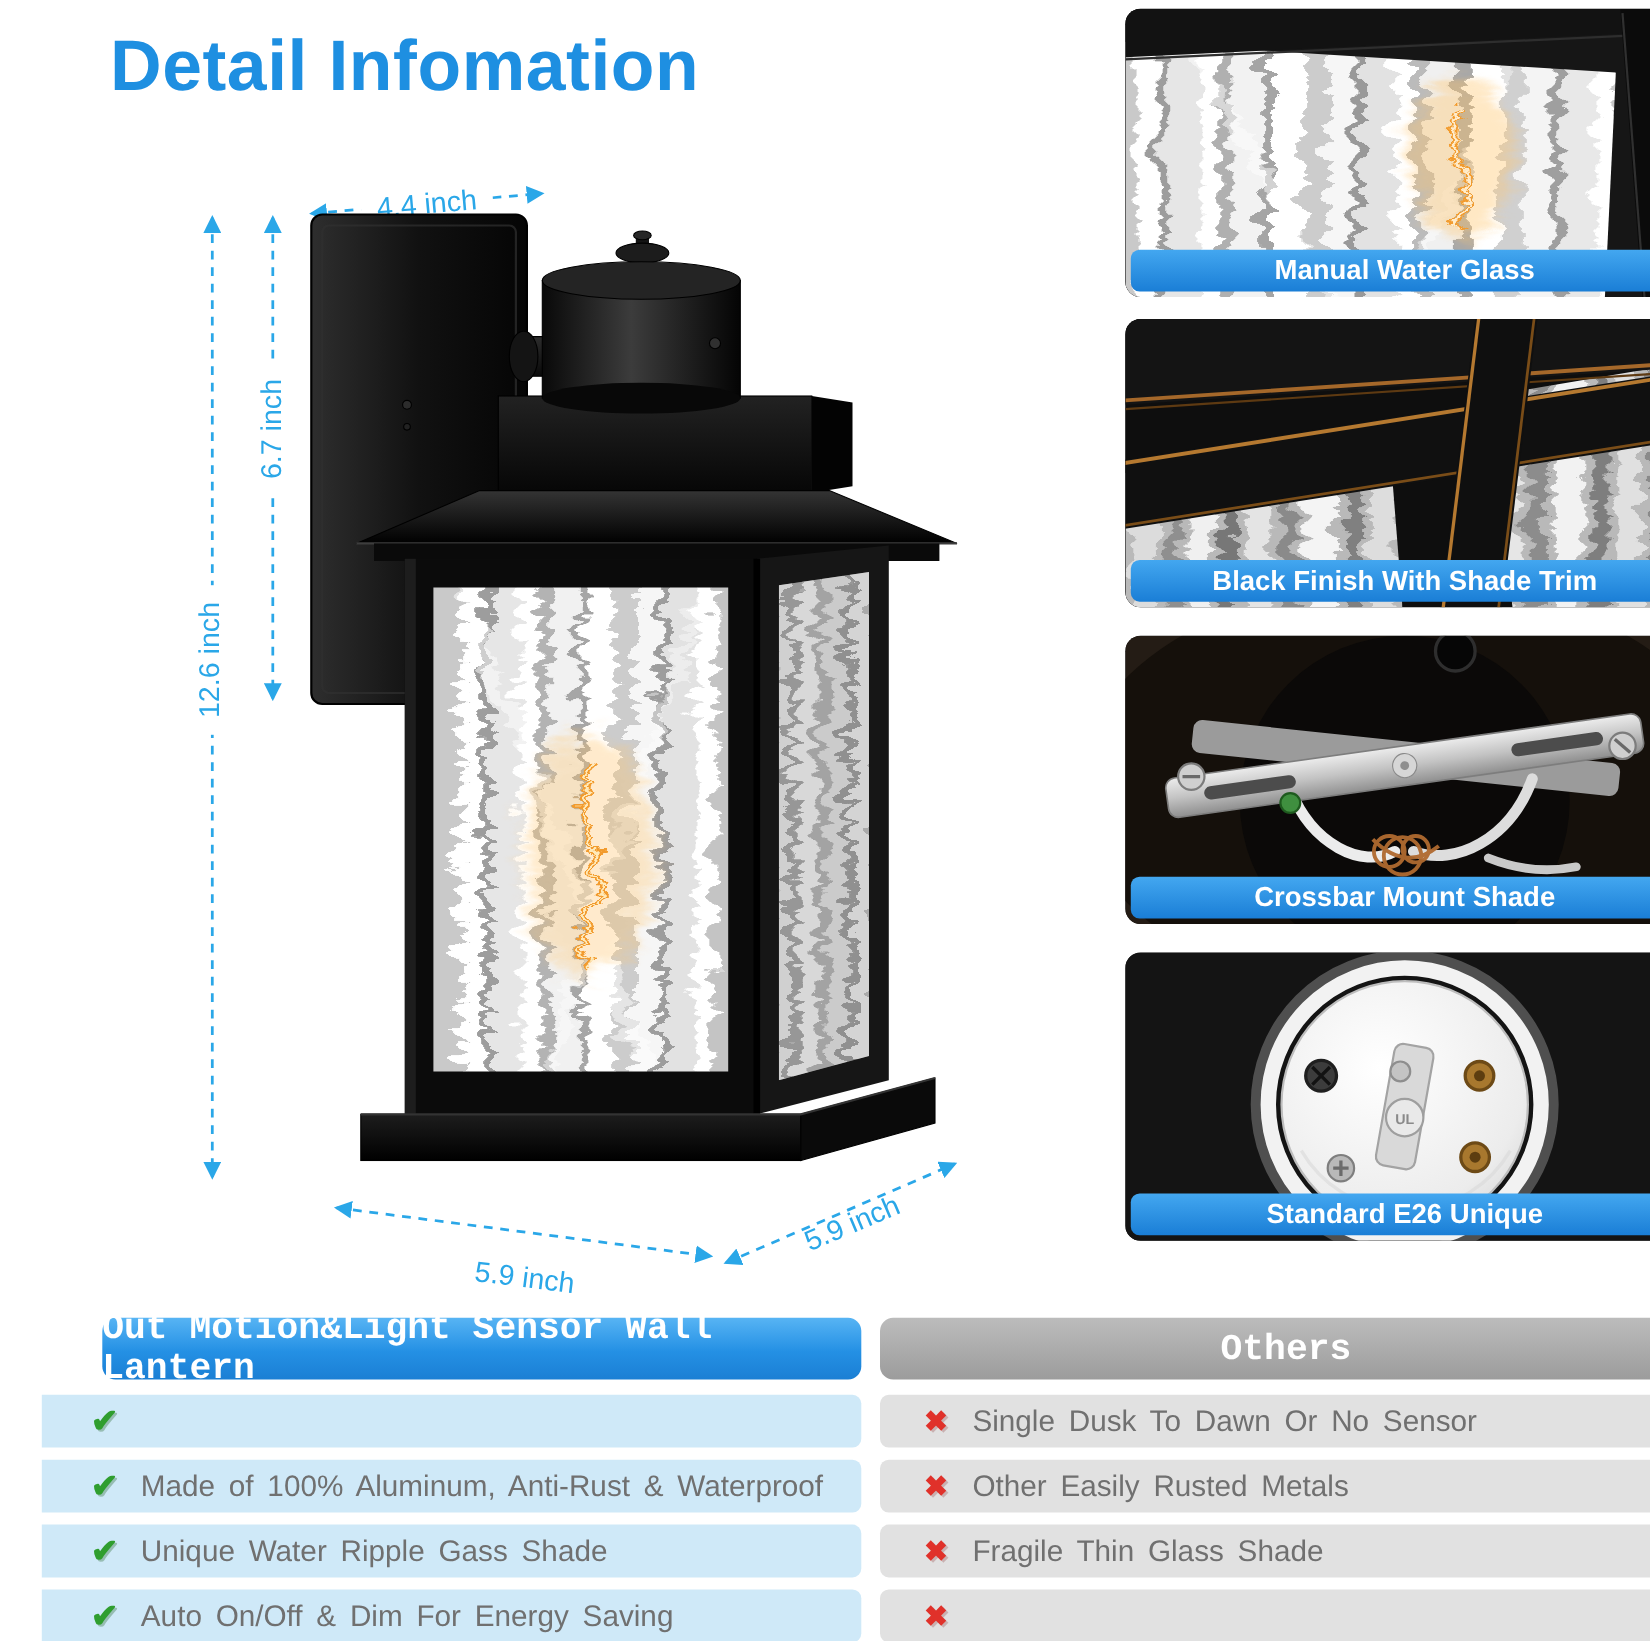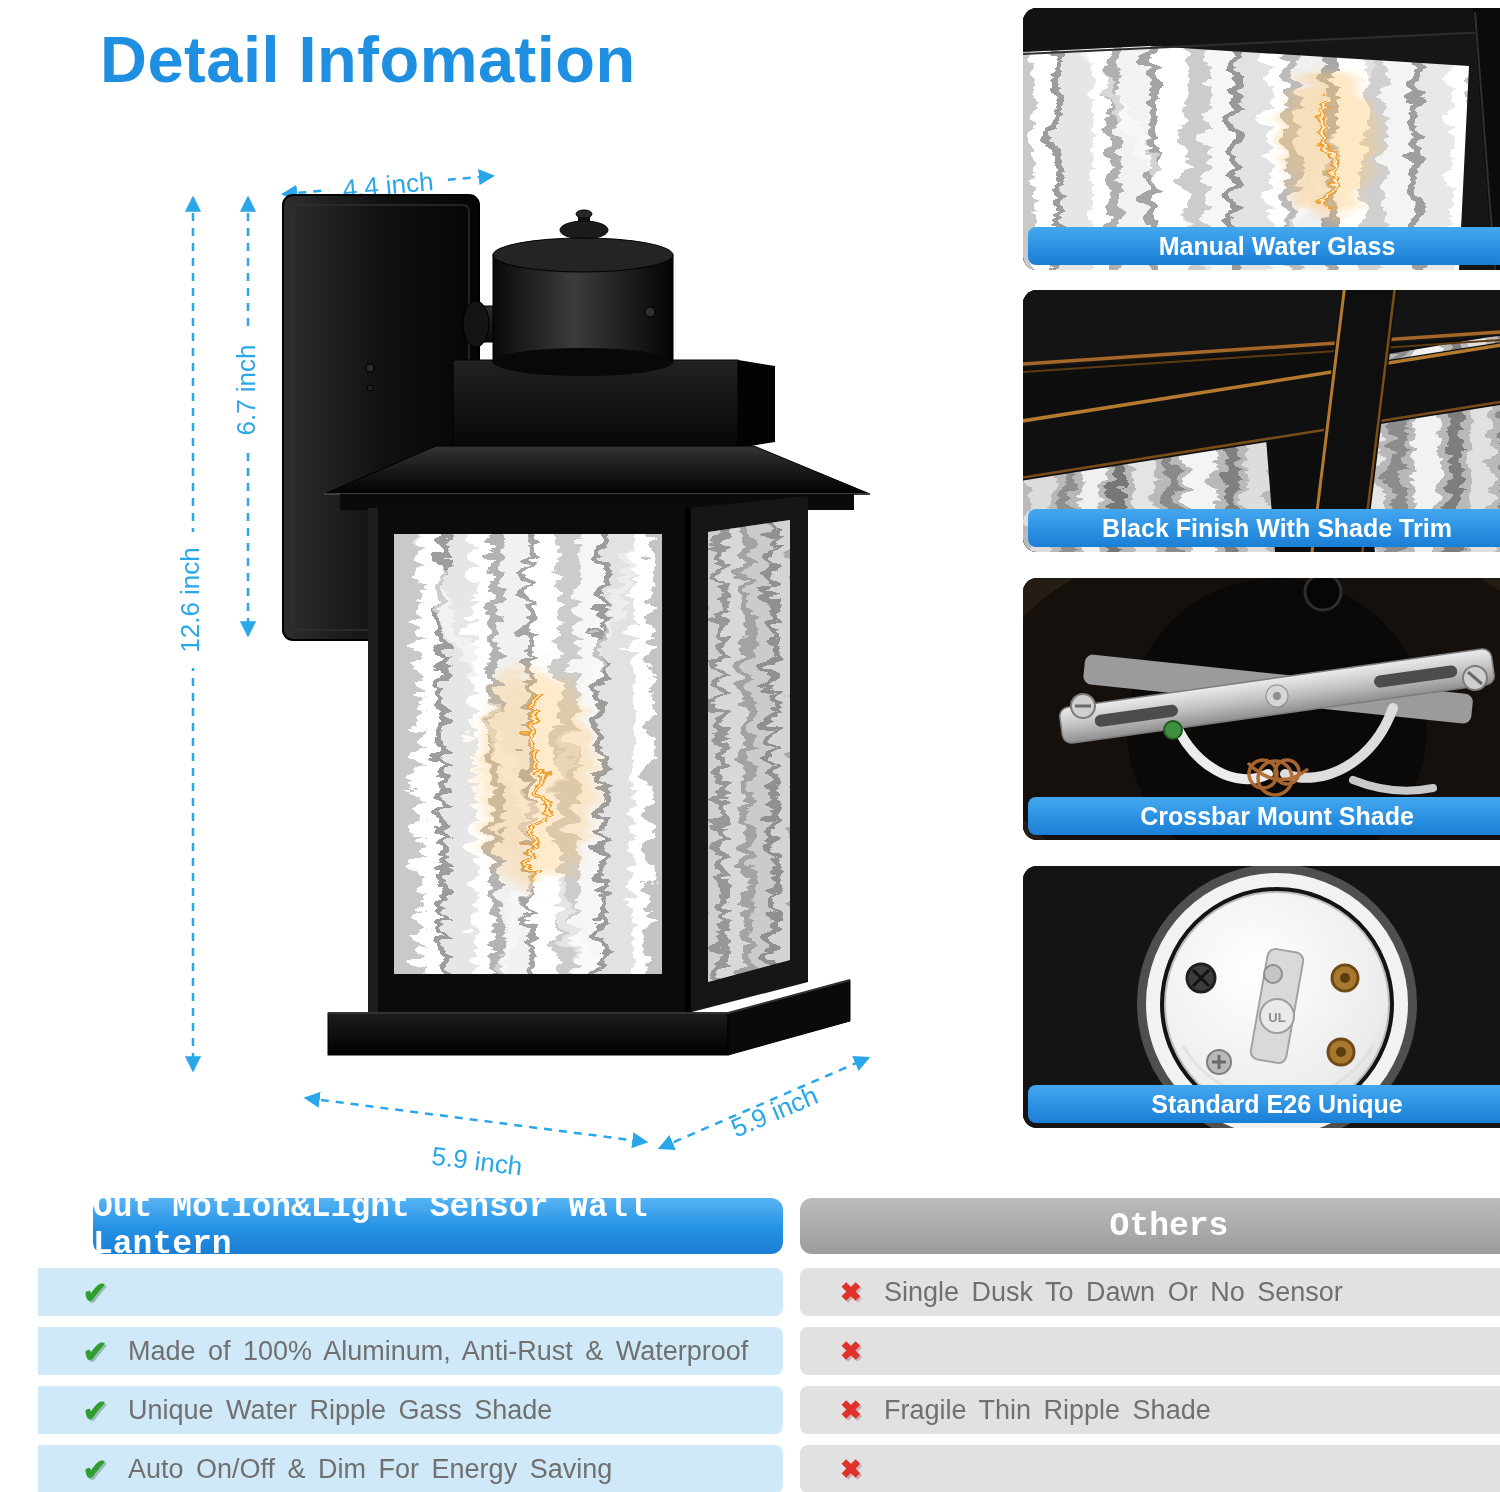--- a/index.html
+++ b/index.html
@@ -426,22 +426,23 @@
     <span class="icon check">✔</span>
     <span>Auto On/Off &amp; Dim For Energy Saving</span>
   </div>
 
   <div class="row right" style="top:1268px">
     <span class="icon cross">✖</span>
     <span>Single Dusk To Dawn Or No Sensor</span>
   </div>
   <div class="row right" style="top:1327px">
     <span class="icon cross">✖</span>
+    <span>Other Easily Rusted Metals</span>
   </div>
   <div class="row right" style="top:1386px">
     <span class="icon cross">✖</span>
-    <span>Fragile Thin Ripple Shade</span>
+    <span>Fragile Thin Glass Shade</span>
   </div>
   <div class="row right" style="top:1445px">
     <span class="icon cross">✖</span>
   </div>
 
 </div>
 
 </body></html>

